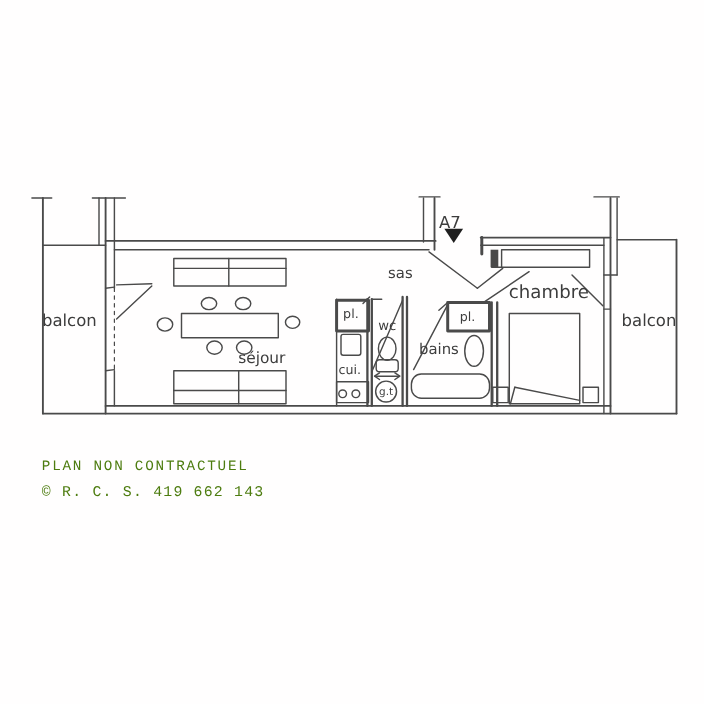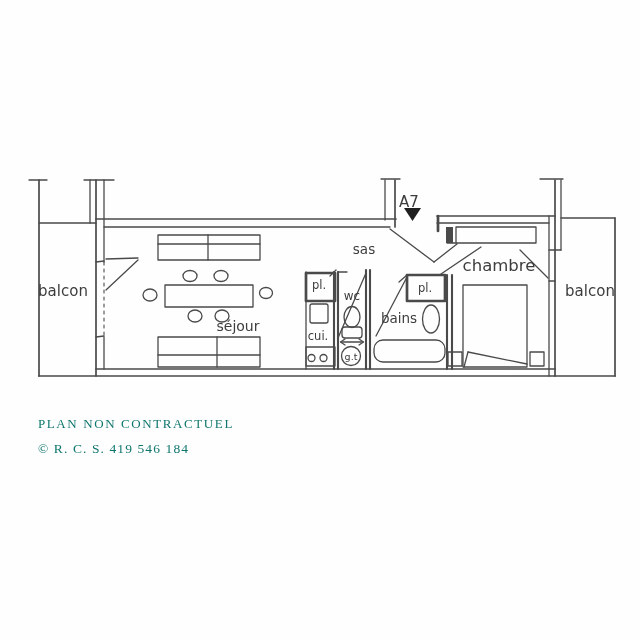--- a/index.html
+++ b/index.html
@@ -6,22 +6,22 @@
   .canvas{position:relative;width:640px;height:640px;background:#fffefe;overflow:hidden;
           font-family:"DejaVu Sans", sans-serif;}
   svg{position:absolute;left:0;top:0;}
   .ink{stroke:#4a4a4a;fill:none;stroke-linecap:round;stroke-linejoin:round;}
   .w1{stroke-width:1.3;}
   .w2{stroke-width:1.7;}
   .w3{stroke-width:2.1;}
   .thick{stroke-width:2.7;}
   .dash{stroke-dasharray:3 4;stroke-width:1.1;}
   .lbl{font-family:"DejaVu Sans", sans-serif;fill:#3d3d3d;stroke:none;}
-  .footer-line{position:absolute;color:#0f766e;font-size:13px;letter-spacing:1.6px;
-               font-family:Liberation Serif, serif;}
+  .footer-line{position:absolute;color:#4d7c0f;font-size:13px;letter-spacing:1.6px;
+               font-family:Liberation Mono, monospace;}
   .footer-line.second{letter-spacing:1.1px;font-size:13.5px;}
 </style>
 </head>
 <body>
 
 <div class="canvas">
 <svg width="640" height="640" viewBox="0 0 640 640">
 
   <g>
     <line class="ink w1" x1="29" y1="180" x2="47" y2="180"></line>
@@ -146,14 +146,14 @@
     <text class="lbl" x="499" y="265" font-size="16.5" text-anchor="middle" dominant-baseline="central">chambre</text>
     <rect class="ink w1" x="463" y="285" width="64" height="82"></rect>
     <line class="ink w1" x1="468" y1="352" x2="527" y2="364"></line>
     <line class="ink w1" x1="468" y1="352" x2="464" y2="367"></line>
     <rect class="ink w1" x="448" y="352" width="14" height="14"></rect>
     <rect class="ink w1" x="530" y="352" width="14" height="14"></rect>
   </g>
 </svg>
 
   <div class="footer-line" style="left:38px;top:416px;">PLAN NON CONTRACTUEL</div>
-  <div class="footer-line second" style="left:38px;top:441px;">© R. C. S. 419 546 184</div>
+  <div class="footer-line second" style="left:38px;top:441px;">© R. C. S. 419 662 143</div>
 </div>
 
 </body></html>

